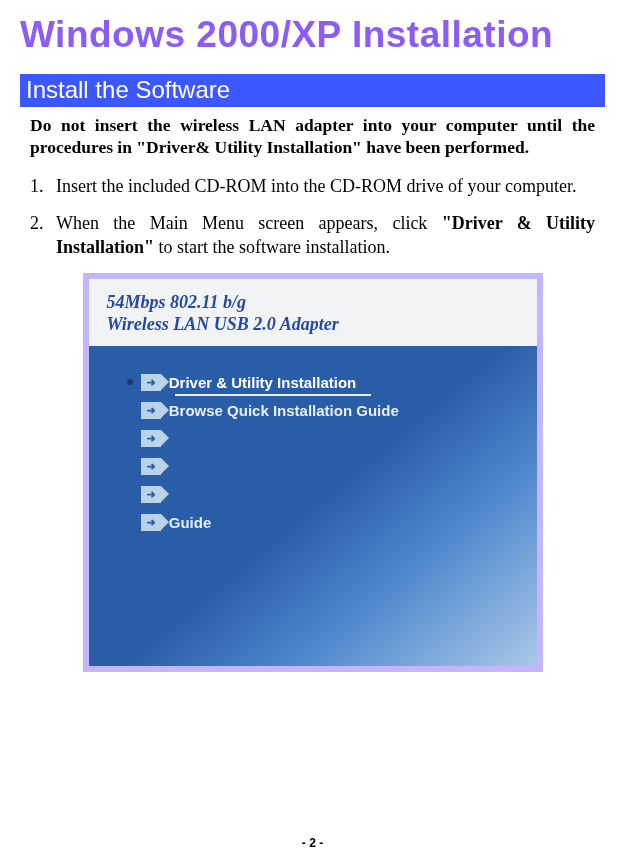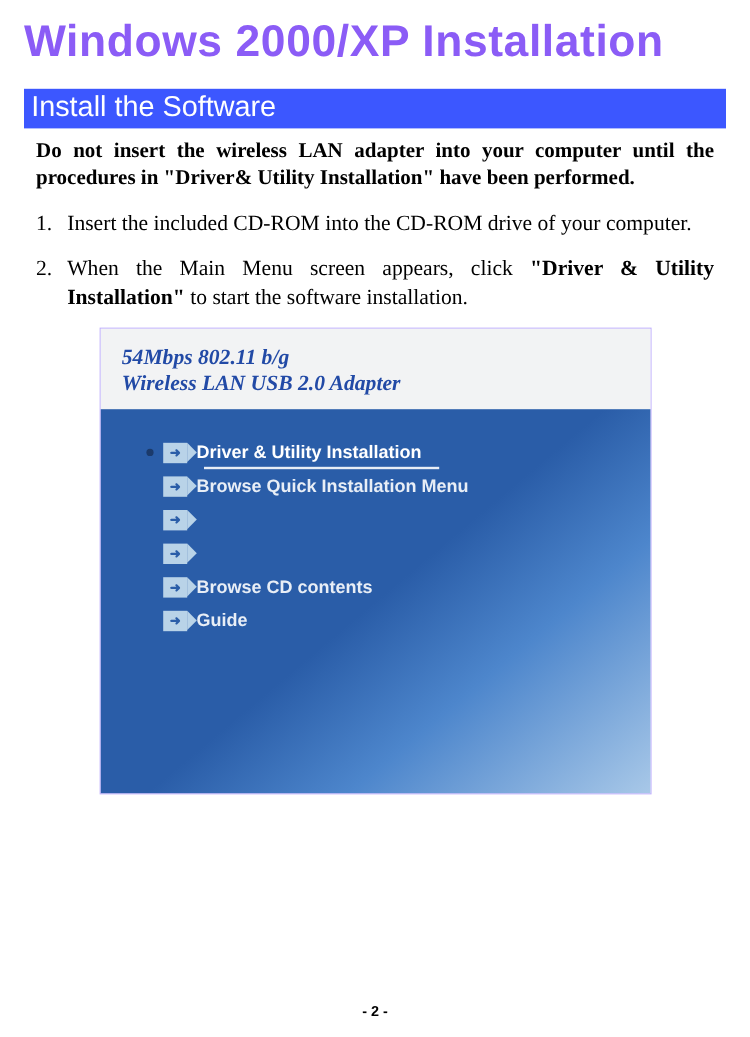--- a/index.html
+++ b/index.html
@@ -46,21 +46,21 @@
       font-size: 18px;
       line-height: 1.3;
       margin-bottom: 14px;
     }
     .step-num { flex: 0 0 26px; }
     .step-text { flex: 1; }
     .bold { font-weight: bold; }
     .screenshot-frame {
       width: 460px;
       margin: 12px auto 0 auto;
-      border: 1px solid #c4b5fd;
+      border: 6px solid #c4b5fd;
     }
     .sc-header {
       background: #f2f3f4;
       padding: 12px 18px 10px 18px;
     }
     .sc-title-line {
       font-style: italic;
       font-weight: bold;
       font-size: 18px;
       color: #224aa6;
@@ -170,37 +170,36 @@
     <div class="menu-item active">
       <span class="arrow-tag">
           <span class="plus-arrow">➜</span>
         </span>
       <span class="menu-label">Driver &amp; Utility Installation</span>
     </div>
     <div class="menu-item">
       <span class="arrow-tag">
           <span class="plus-arrow">➜</span>
         </span>
-      <span class="menu-label">Browse Quick Installation Menu</span>
-    </div>
-    <div class="menu-item">
-      <span class="arrow-tag">
-          <span class="plus-arrow">➜</span>
-        </span>
-    </div>
-    <div class="menu-item">
-      <span class="arrow-tag">
-          <span class="plus-arrow">➜</span>
-        </span>
-    </div>
-    <div class="menu-item">
-      <span class="arrow-tag">
-          <span class="plus-arrow">➜</span>
-        </span>
-      <span class="menu-label">Browse CD contents</span>
+      <span class="menu-label">Browse Quick Installation Guide</span>
+    </div>
+    <div class="menu-item">
+      <span class="arrow-tag">
+          <span class="plus-arrow">➜</span>
+        </span>
+    </div>
+    <div class="menu-item">
+      <span class="arrow-tag">
+          <span class="plus-arrow">➜</span>
+        </span>
+    </div>
+    <div class="menu-item">
+      <span class="arrow-tag">
+          <span class="plus-arrow">➜</span>
+        </span>
     </div>
     <div class="menu-item">
       <span class="arrow-tag">
           <span class="plus-arrow">➜</span>
         </span>
       <span class="menu-label">Guide</span>
     </div>
   </div>
 </div>
 

